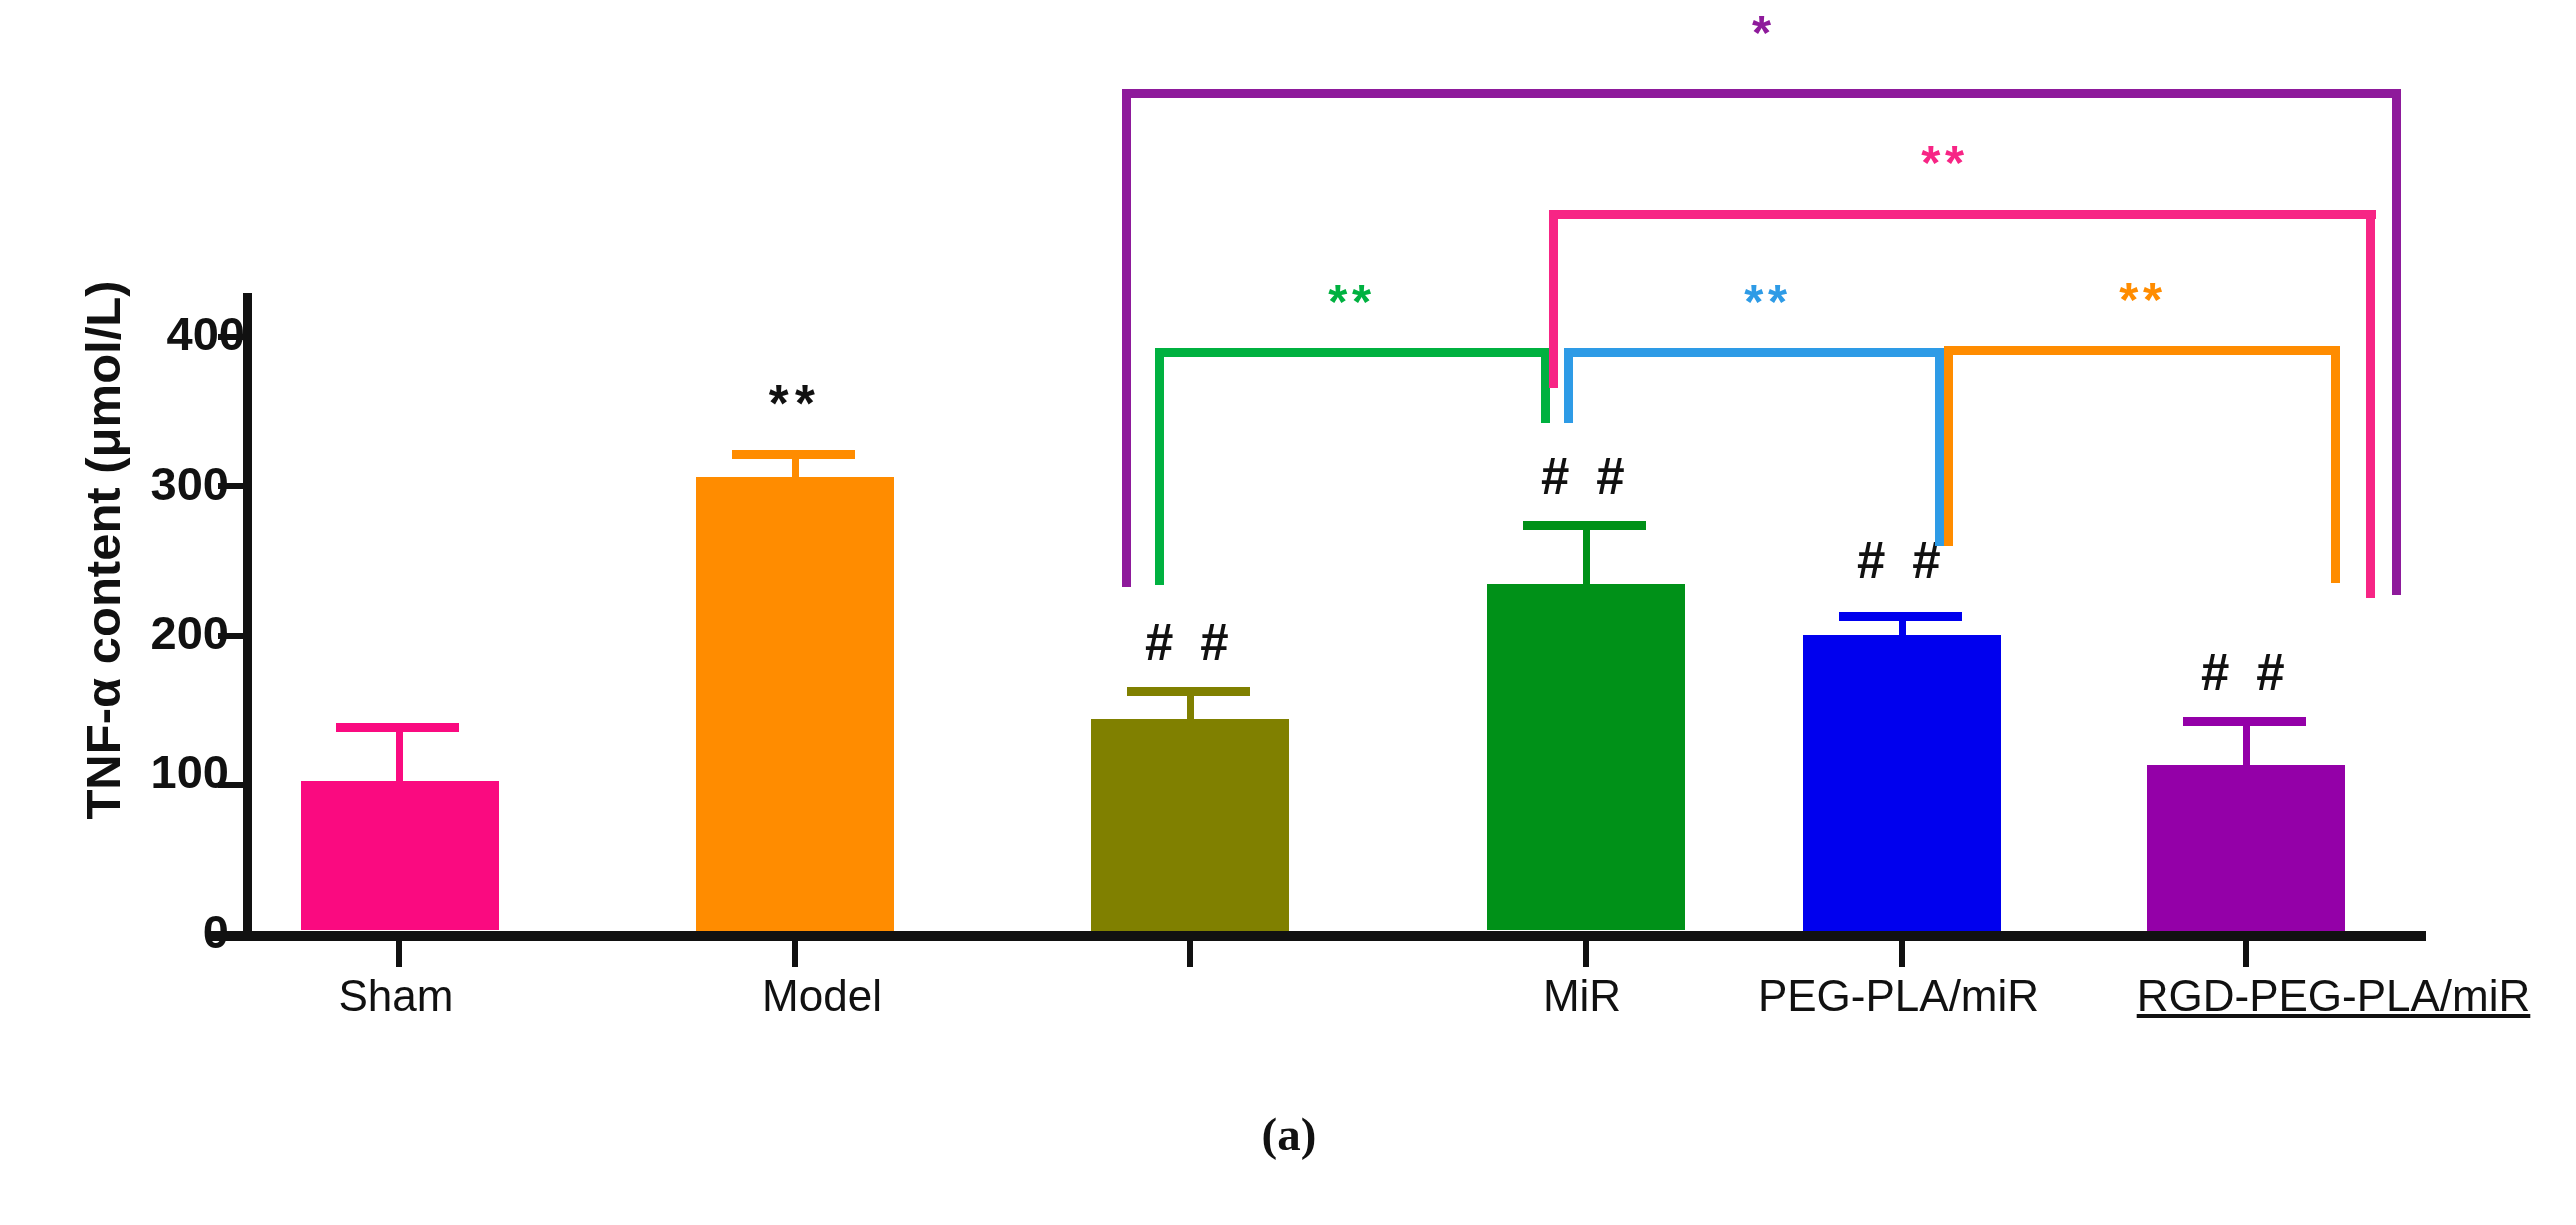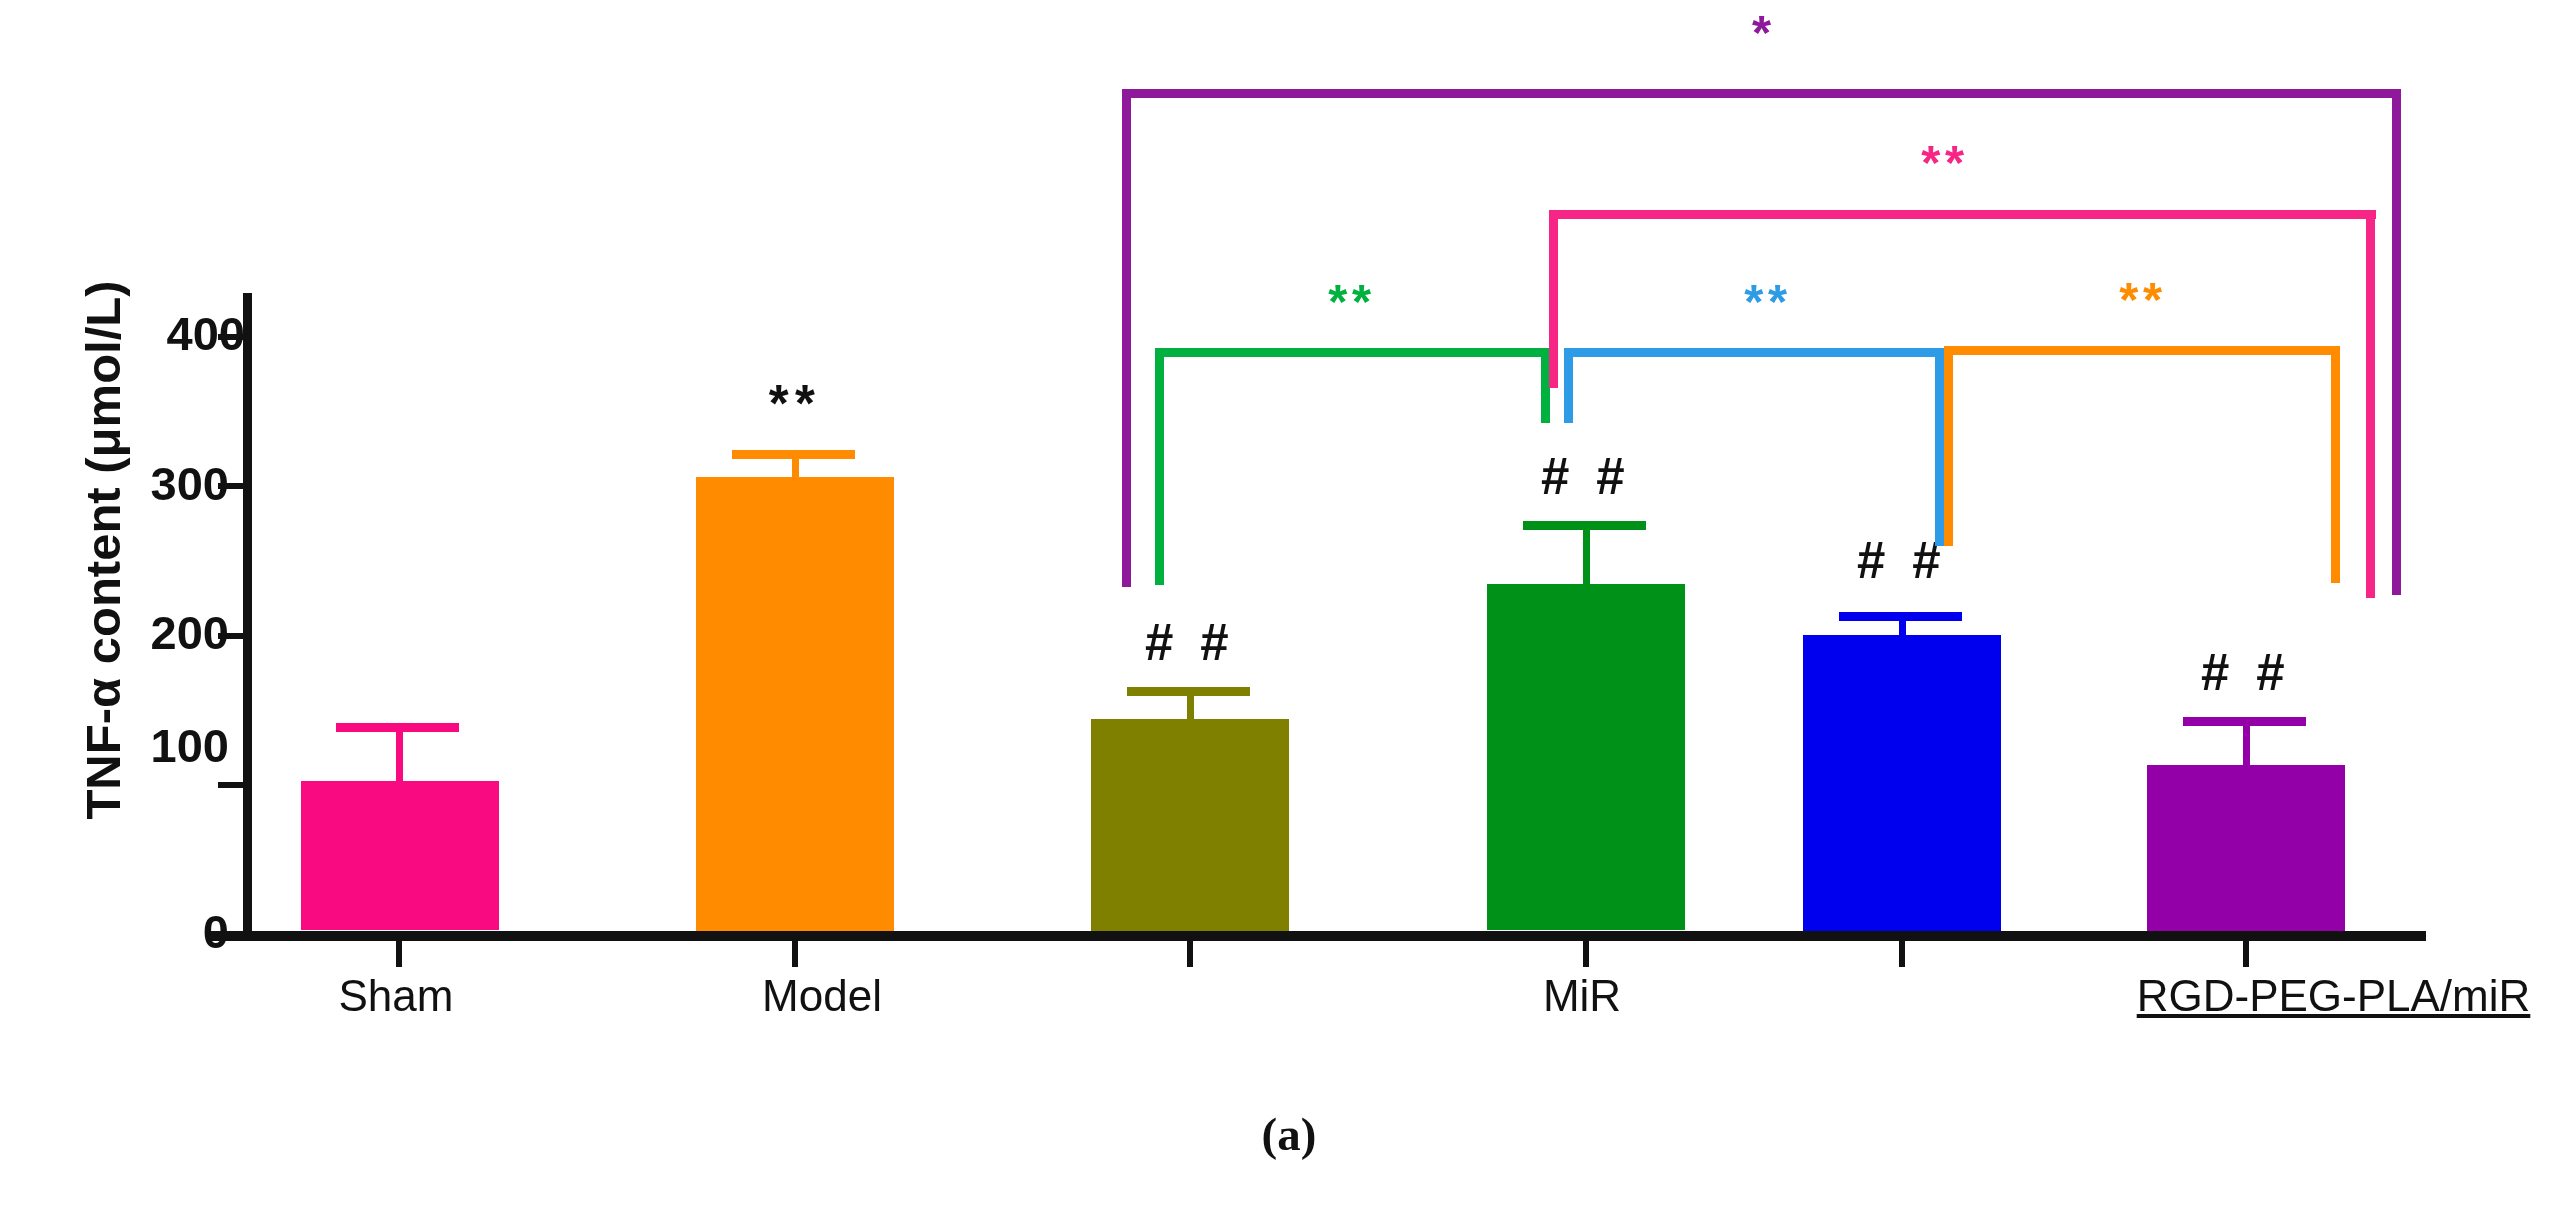--- a/index.html
+++ b/index.html
@@ -55,21 +55,21 @@
 </head>
 <body>
 
 <div id="root">
 
   <div id="yaxis-title">TNF-α content (μmol/L)</div>
 
   <div class="ytick-label" style="left:63px;top:310px;">400</div>
   <div class="ytick-label" style="left:47px;top:460px;">300</div>
   <div class="ytick-label" style="left:47px;top:609px;">200</div>
-  <div class="ytick-label" style="left:47px;top:722px;text-align:right;">100</div>
+  <div class="ytick-label" style="left:47px;top:748px;text-align:right;">100</div>
   <div class="ytick-label" style="left:47px;top:908px;">0</div>
 
   <div class="ytick-mark" style="left:218px;top:334px;"></div>
   <div class="ytick-mark" style="left:218px;top:483px;"></div>
   <div class="ytick-mark" style="left:218px;top:633px;"></div>
   <div class="ytick-mark" style="left:218px;top:782px;"></div>
 
   <div id="axis-vertical" style="left:243px;top:293px;width:8.7px;height:647px;"></div>
   <div id="axis-horizontal" style="left:211px;top:931px;width:2215px;height:9.5px;"></div>
 
@@ -105,20 +105,21 @@
   <div class="xtick-mark" style="left:396px;top:940px;"></div>
   <div class="xtick-mark" style="left:792px;top:940px;"></div>
   <div class="xtick-mark" style="left:1187px;top:940px;"></div>
   <div class="xtick-mark" style="left:1583px;top:940px;"></div>
   <div class="xtick-mark" style="left:1899px;top:940px;"></div>
   <div class="xtick-mark" style="left:2243px;top:940px;"></div>
 
   <div class="xtick-label" style="left:238px;top:974px;width:316px;">Sham</div>
   <div class="xtick-label" style="left:664px;top:974px;width:316px;">Model</div>
   <div class="xtick-label" style="left:1424px;top:974px;width:316px;">MiR</div>
+  <div class="xtick-label" style="left:1689px;top:974px;width:419px;">PEG-PLA/miR</div>
   <div class="xtick-label" style="left:2096px;top:974px;width:475px;text-decoration:underline;">RGD-PEG-PLA/miR</div>
 
   <div class="brk-top" style="left:1155px;top:348px;width:395px;height:8.7px;background:#00B140;"></div>
   <div class="brk-left" style="left:1155px;top:348px;width:8.7px;height:237px;background:#00B140;"></div>
   <div class="brk-right" style="left:1541px;top:348px;width:8.7px;height:75px;background:#00B140;"></div>
   <div class="brk-label" style="left:1194px;top:277px;width:316px;color:#00B140;">**</div>
 
   <div class="brk-top" style="left:1564px;top:348px;width:380px;height:8.7px;background:#2E9BE6;"></div>
   <div class="brk-left" style="left:1564px;top:348px;width:8.7px;height:75px;background:#2E9BE6;"></div>
   <div class="brk-right" style="left:1935px;top:348px;width:8.7px;height:198px;background:#2E9BE6;"></div>

